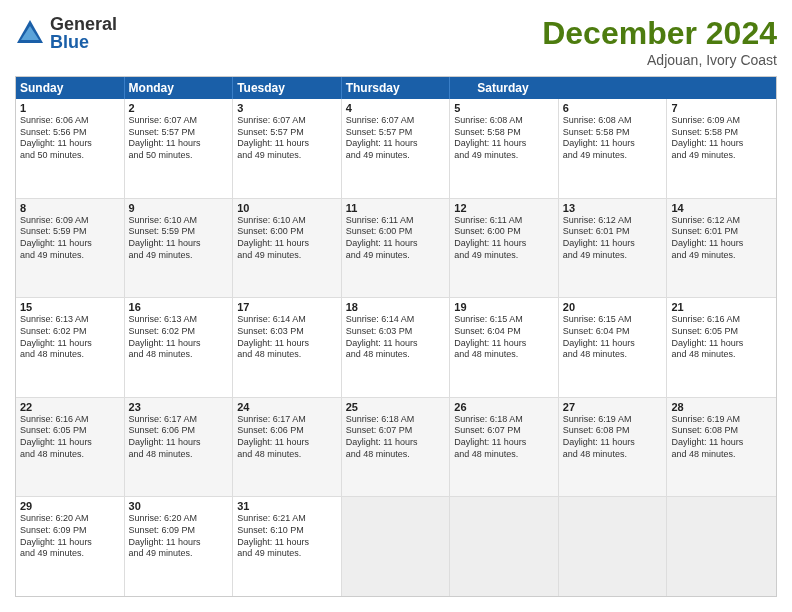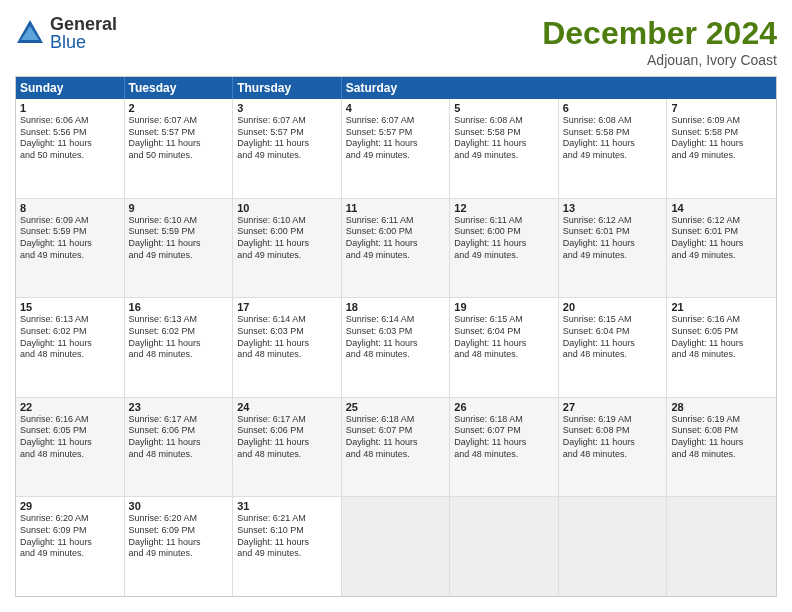--- a/index.html
+++ b/index.html
@@ -32,21 +32,21 @@
       flex-direction: column;
       line-height: 1;
     }
     .logo-general {
       font-size: 18px;
       font-weight: bold;
       color: #333;
     }
     .logo-blue {
       font-size: 18px;
-      font-weight: normal;
+      font-weight: bold;
       color: #1a5fa8;
     }
     .logo-icon {
       width: 30px;
       height: 30px;
       margin-right: 5px;
     }
     .title-section {
       text-align: right;
     }
@@ -74,20 +74,21 @@
     .cal-header-cell {
       color: white;
       font-size: 12px;
       font-weight: bold;
       padding: 4px 4px;
       text-align: left;
       border-right: 1px solid #3a7fc8;
     }
     .cal-header-cell:last-child {
       border-right: none;
+      margin-left: 23px;
     }
     .cal-body {
       display: flex;
       flex-direction: column;
       flex: 1;
     }
     .cal-row {
       display: grid;
       grid-template-columns: repeat(7, 1fr);
       flex: 1;
@@ -144,20 +145,21 @@
     </div>
     <div class="title-section">
       <div class="month-title">December 2024</div>
       <div class="location">Adjouan, Ivory Coast</div>
     </div>
   </div>
 
   <div class="calendar">
     <div class="cal-header">
     <div class="cal-header-cell">Sunday</div>
+        <div class="cal-header-cell">Monday</div>
         <div class="cal-header-cell">Tuesday</div>
         <div class="cal-header-cell">Thursday</div>
         <div class="cal-header-cell">Saturday</div>
       </div>
     <div class="cal-body">
     <div class="cal-row">
           <div class="cal-cell">
             <span class="day-num">1</span>
             <span class="cell-line">Sunrise: 6:06 AM</span>
             <span class="cell-line">Sunset: 5:56 PM</span>

